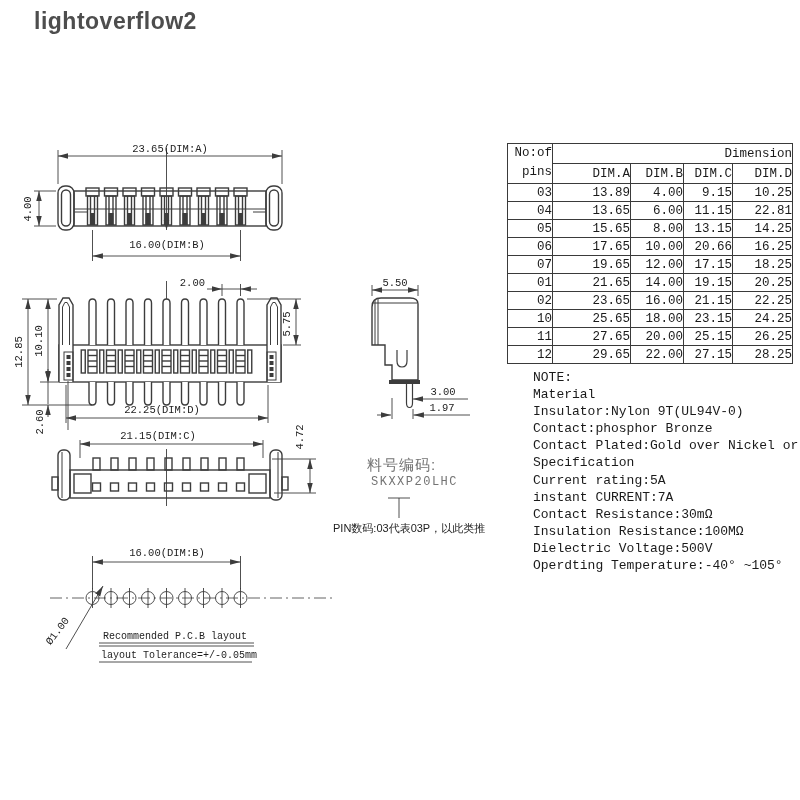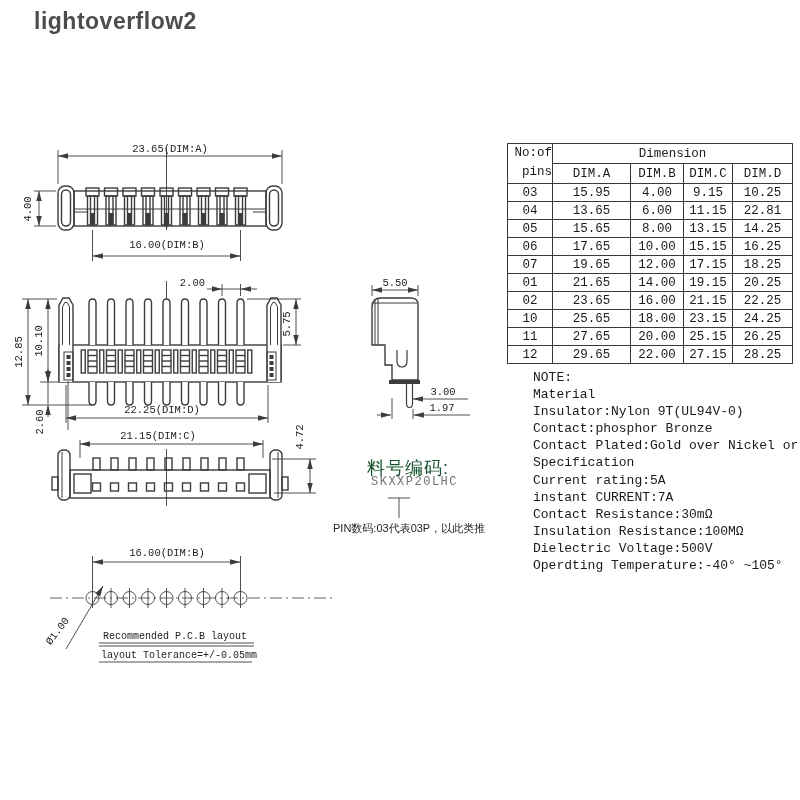--- a/index.html
+++ b/index.html
@@ -13,28 +13,28 @@
   .te{text-anchor:end}
   .s10{font-size:10px}
   .o{stroke:#3c3c3c;stroke-width:1.4;fill:none}
   .d{stroke:#3c3c3c;stroke-width:.9;fill:none}
   .dd{stroke:#3c3c3c;stroke-width:.8;fill:none;stroke-dasharray:12 4 2 4}
   .f{fill:#3c3c3c;stroke:none}
   
   #dimtable{left:507px;top:143px;border-collapse:collapse;table-layout:fixed}
   #dimtable th,#dimtable td{border:1.6px solid #3a3a3a;padding:0;height:17px;
      font:12.5px/16px "Liberation Mono","DejaVu Sans Mono",monospace;
-     font-weight:normal;text-align:center;color:#1a1a1a;overflow:hidden}
+     font-weight:normal;text-align:right;color:#1a1a1a;overflow:hidden}
   #dimtable .hrow th{height:19px}
   #dimtable .pinsh{vertical-align:top;text-align:right;padding-left:3px;line-height:19px}
   
   #notes{left:533px;top:369px;color:#1a1a1a}
   #notes div{font:13px/17.1px "Liberation Mono","DejaVu Sans Mono",monospace;white-space:pre}
   
-  #pn-label{left:367px;top:456px;font-size:18px;color:#14532d;letter-spacing:1px}
+  #pn-label{left:367px;top:456px;font-size:15px;color:#737373;letter-spacing:1px}
   #pn-code{left:371px;top:475px;font-family:Liberation Mono, monospace;
            font-size:12px;letter-spacing:1.5px;color:#737373}
   #pn-note{left:333px;top:521px;font-size:11px;color:#222}
 </style>
 </head>
 <body>
 
 <div id="watermark" class="abs">lightoverflow2</div>
 
 <svg class="abs" style="left:0;top:0" width="540" height="680" viewBox="0 0 540 680">
@@ -289,21 +289,21 @@
     <th colspan="4">Dimension</th>
   </tr>
   <tr class="hrow">
     <th>DIM.A</th>
     <th>DIM.B</th>
     <th>DIM.C</th>
     <th>DIM.D</th>
   </tr>
   <tr>
     <td>03</td>
-    <td>15.95</td>
+    <td>13.89</td>
     <td>4.00</td>
     <td>9.15</td>
     <td>10.25</td>
   </tr>
   <tr>
     <td>04</td>
     <td>13.65</td>
     <td>6.00</td>
     <td>11.15</td>
     <td>22.81</td>
@@ -312,21 +312,21 @@
     <td>05</td>
     <td>15.65</td>
     <td>8.00</td>
     <td>13.15</td>
     <td>14.25</td>
   </tr>
   <tr>
     <td>06</td>
     <td>17.65</td>
     <td>10.00</td>
-    <td>15.15</td>
+    <td>20.66</td>
     <td>16.25</td>
   </tr>
   <tr>
     <td>07</td>
     <td>19.65</td>
     <td>12.00</td>
     <td>17.15</td>
     <td>18.25</td>
   </tr>
   <tr>

